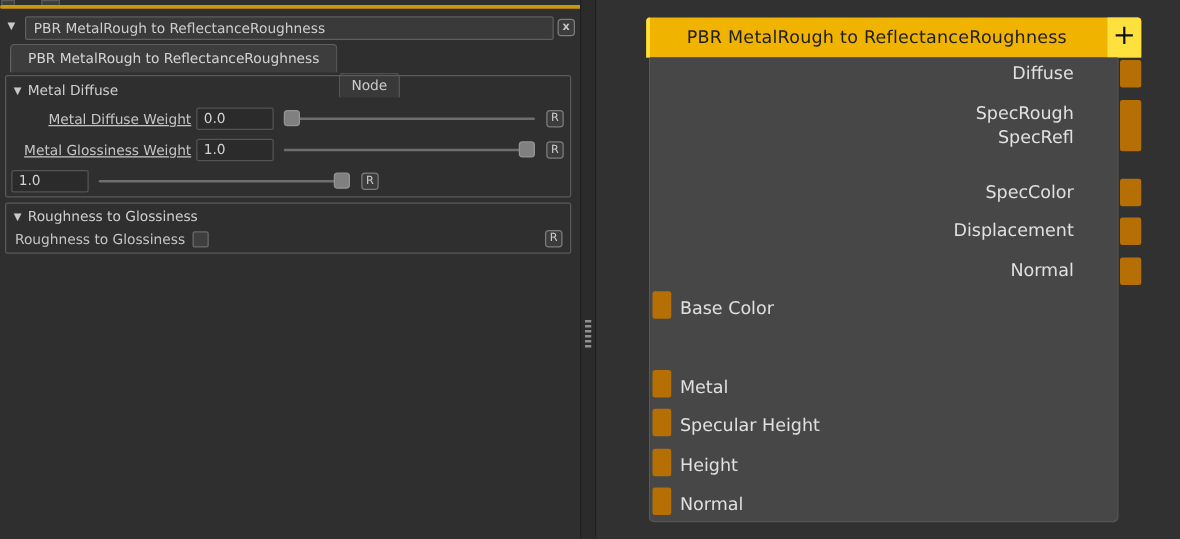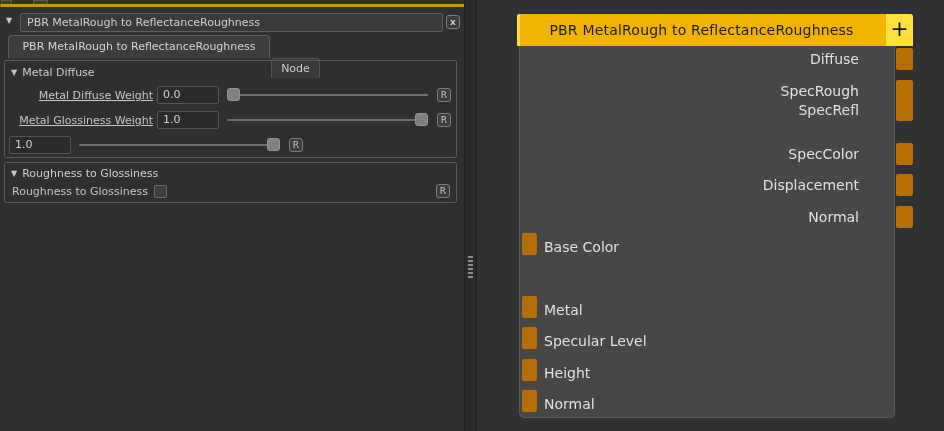--- a/index.html
+++ b/index.html
@@ -195,21 +195,21 @@
     <div class="port in" style="top:233px">
       <div class="conn conn-in"></div>
       <span class="port-label">Base Color</span>
     </div>
     <div class="port in" style="top:296px">
       <div class="conn conn-in"></div>
       <span class="port-label">Metal</span>
     </div>
     <div class="port in" style="top:327px">
       <div class="conn conn-in"></div>
-      <span class="port-label">Specular Level</span>
+      <span class="port-label">Specular Height</span>
     </div>
     <div class="port in" style="top:359px">
       <div class="conn conn-in"></div>
       <span class="port-label">Height</span>
     </div>
     <div class="port in" style="top:390px">
       <div class="conn conn-in"></div>
       <span class="port-label">Normal</span>
     </div>
   </div>

